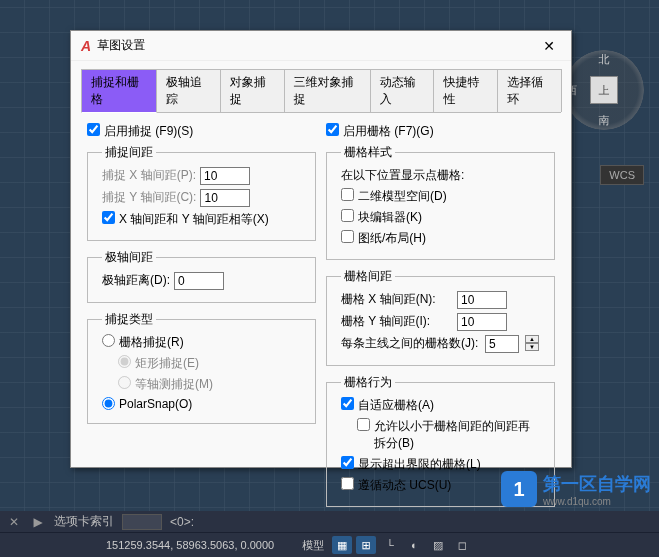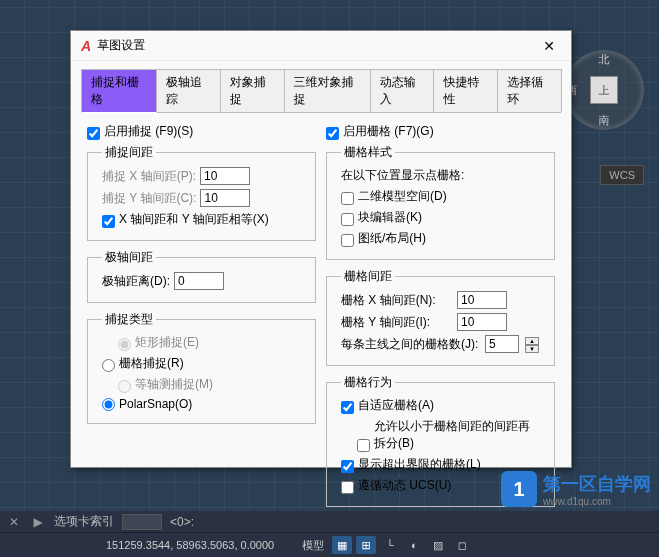--- a/index.html
+++ b/index.html
@@ -16,21 +16,21 @@
 .dialog { position: absolute; top: 30px; left: 70px; width: 502px; height: 438px; background: #f9f9f9; border: 1px solid #888; box-shadow: 2px 2px 6px rgba(0,0,0,.5); }
 .titlebar { height: 30px; display: flex; align-items: center; padding: 0 10px; border-bottom: 1px solid #eee; }
 .titlebar .logo { color: #d73a3a; font-weight: bold; font-style: italic; margin-right: 6px; font-size: 14px; }
 .titlebar .title { flex: 1; font-size: 12px; }
 .titlebar .close { font-size: 14px; cursor: pointer; padding: 2px 6px; }
 .tabs { display: flex; border-bottom: 1px solid #bbb; margin: 8px 10px 0; }
 .tab { padding: 4px 9px; border: 1px solid #bbb; border-bottom: none; margin-right: -1px; background: #f0f0f0; cursor: pointer; font-size: 12px; }
 .tab.active { background: #8b5cf6; border-bottom: 1px solid #fff; margin-bottom: -1px; }
 .tabbody { padding: 10px 16px 4px; display: flex; gap: 10px; }
 .col { flex: 1; }
-.row { display: flex; align-items: flex-end; margin-bottom: 4px; gap: 4px; }
+.row { display: flex; align-items: flex-start; margin-bottom: 4px; gap: 4px; }
 .chk { width: 13px; height: 13px; }
 fieldset { border: 1px solid #bbb; margin: 4px 0 8px; padding: 6px 14px 8px; }
 legend { font-size: 12px; padding: 0 3px; }
 label { font-size: 12px; }
 input[type=text] { width: 50px; height: 18px; border: 1px solid #7a7a7a; padding: 0 3px; font-size: 12px; }
 .wide { width: 70px; }
 .radio { width: 13px; height: 13px; }
 .indent { margin-left: 16px; }
 .dlgbtm { display: flex; padding: 6px 16px 10px; align-items: center; }
 .dlgbtn { min-width: 62px; height: 22px; border: 1px solid #888; background: #f5f5f5; font-size: 12px; cursor: pointer; margin-left: 6px; }
@@ -104,27 +104,27 @@
       </fieldset>
       <fieldset>
         <legend>极轴间距</legend>
         <div class="row">
             <label>极轴距离(D):</label>
             <input type="text" class="wide" value="0" style="">
           </div>
       </fieldset>
       <fieldset>
         <legend>捕捉类型</legend>
+        <div class="row">
+            <input type="radio" class="radio" style="">
+            <label>栅格捕捉(R)</label>
+          </div>
         <div class="row indent">
             <input type="radio" class="radio" checked="" disabled="" style="">
             <label class="gray">矩形捕捉(E)</label>
-          </div>
-        <div class="row">
-            <input type="radio" class="radio" style="">
-            <label>栅格捕捉(R)</label>
           </div>
         <div class="row indent">
             <input type="radio" class="radio" disabled="" style="">
             <label class="gray">等轴测捕捉(M)</label>
           </div>
         <div class="row">
             <input type="radio" class="radio" checked="" style="">
             <label>PolarSnap(O)</label>
           </div>
       </fieldset>

